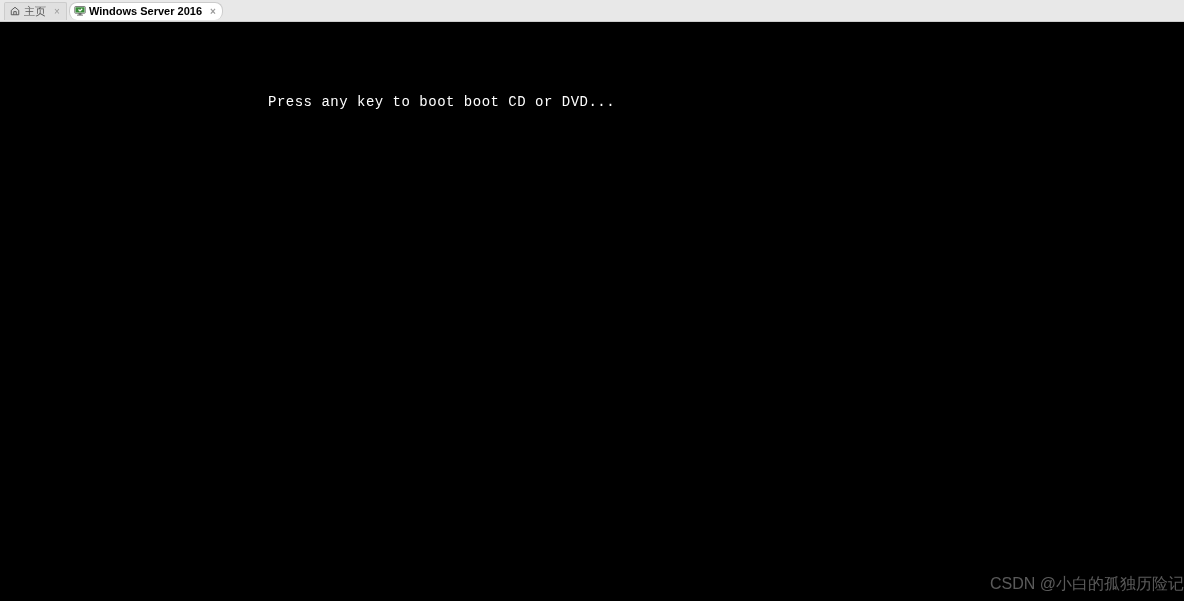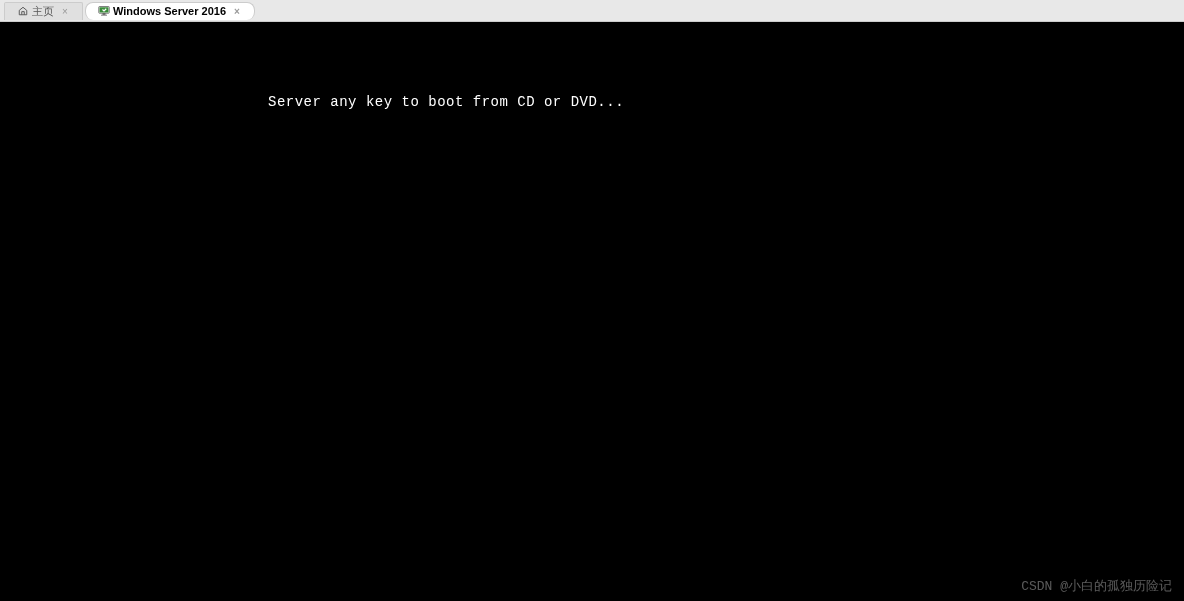--- a/index.html
+++ b/index.html
@@ -20,21 +20,21 @@
       background: #e8e8e8;
       border-bottom: 1px solid #ccc;
       display: flex;
       align-items: center;
       padding-left: 4px;
     }
     .tab {
       display: flex;
       align-items: center;
       height: 18px;
-      padding: 0 12px;
+      padding: 0 4px;
       margin-right: 2px;
       background: #f5f5f5;
       border: 1px solid #ccc;
       border-bottom: none;
       border-radius: 2px 2px 0 0;
       font-size: 11px;
       cursor: pointer;
       position: relative;
     }
     .tab.inactive {
@@ -90,24 +90,24 @@
       top: 72px;
       left: 268px;
       color: #fff;
       font-family: "Courier New", Consolas, monospace;
       font-size: 14px;
       letter-spacing: 0.5px;
     }
     .watermark {
       position: absolute;
       bottom: 6px;
-      right: 12px;
+      right: 0;
       color: rgba(200, 200, 200, 0.45);
-      font-size: 13px;
-      font-family: Liberation Mono, monospace;
+      font-size: 16px;
+      font-family: Liberation Sans, sans-serif;
     }
   </style>
 </head>
 <body>
 
 <div class="tab-bar">
   <div class="tab inactive">
     <span class="tab-icon home">
       <svg viewBox="0 0 16 16" fill="none" stroke="#555" stroke-width="1.5">
         <path d="M2 7 L8 2 L14 7 L14 14 L2 14 Z" fill="#ddd"></path>
@@ -126,15 +126,15 @@
         <rect x="4" y="13" width="8" height="1" fill="#555"></rect>
         <path d="M6 6 L8 8 M8 8 L11 5" stroke="#fff" stroke-width="1.5" fill="none"></path>
       </svg>
     </span>
     <span class="tab-label">Windows Server 2016</span>
     <span class="tab-close">×</span>
   </div>
 </div>
 
 <div class="console-area">
-  <div class="boot-message">Server any key to boot from CD or DVD...</div>
+  <div class="boot-message">Press any key to boot boot CD or DVD...</div>
   <div class="watermark">CSDN @小白的孤独历险记</div>
 </div>
 
 </body></html>

